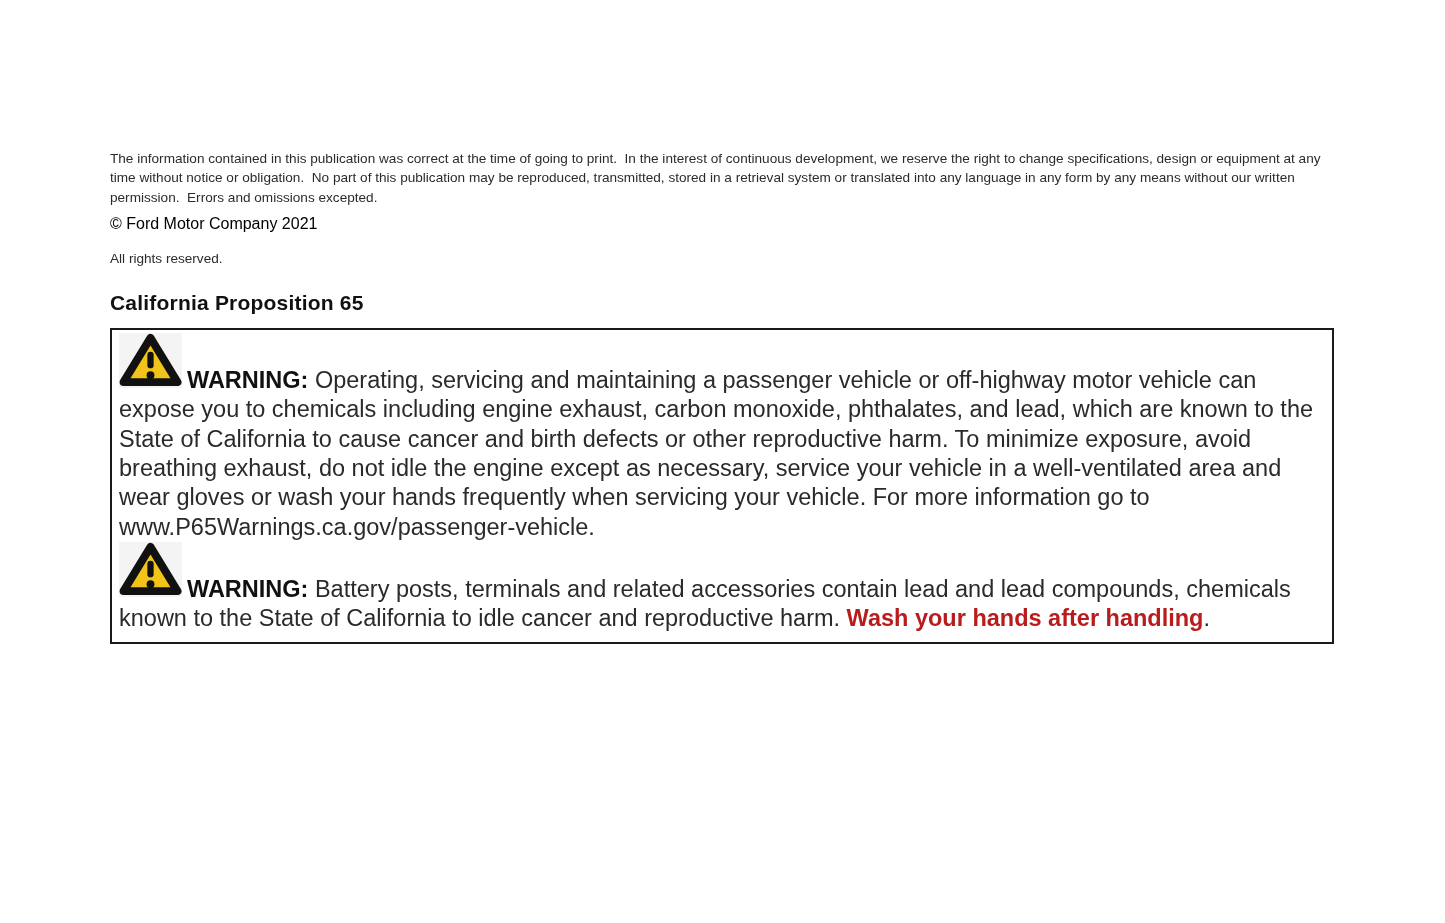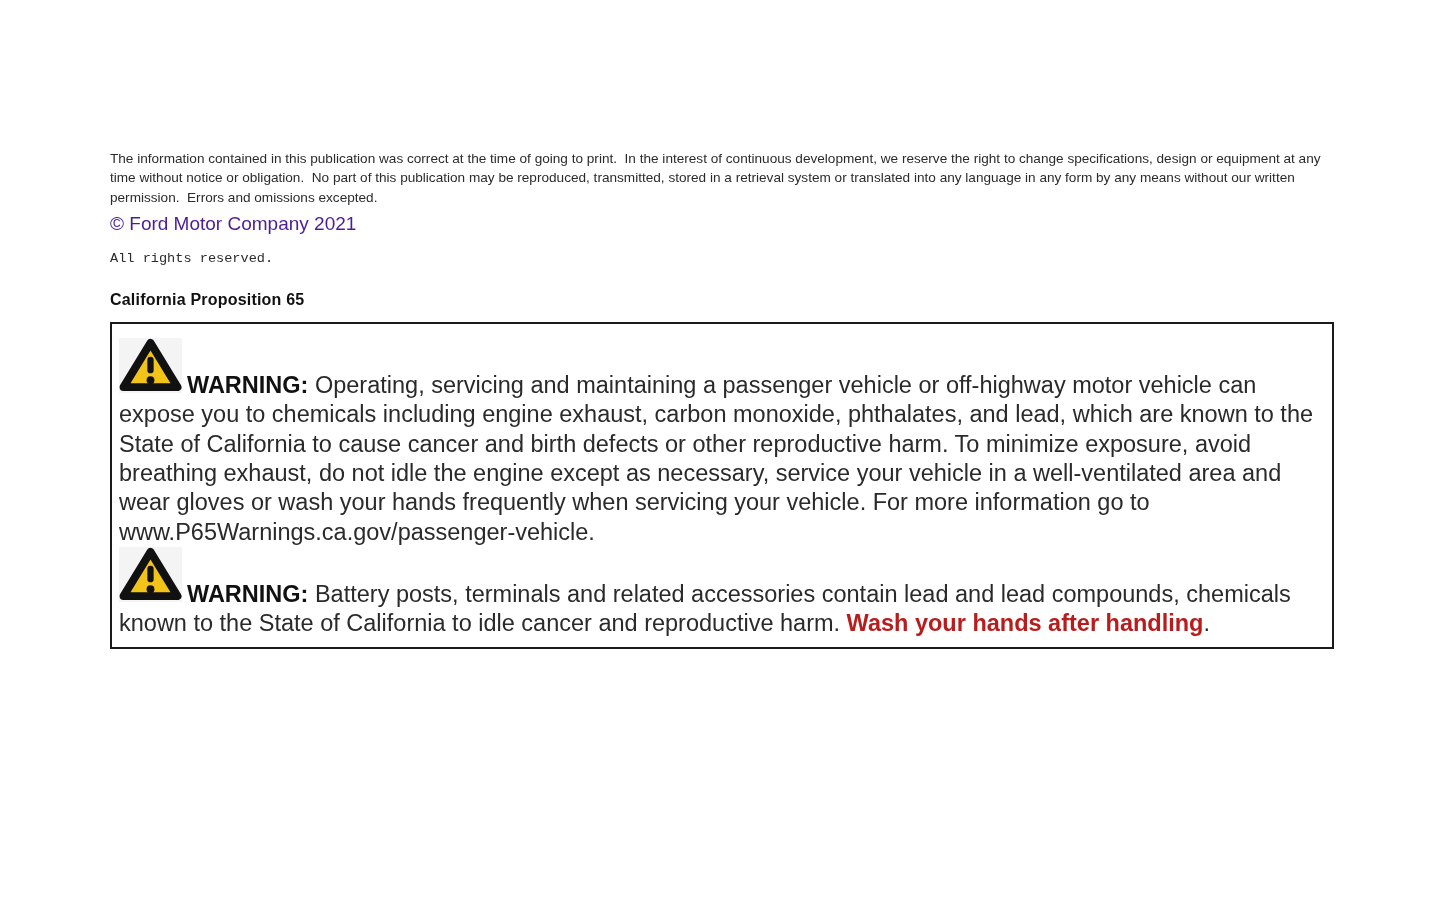--- a/index.html
+++ b/index.html
@@ -16,48 +16,47 @@
     width: 1226px;
   }
   .disclaimer {
     font-size: 13.6px;
     line-height: 19.4px;
     color: #2b2b2b;
     white-space: pre-wrap;
   }
   .copyright {
     margin-top: 7px;
-    font-size: 19px;
+    font-size: 16px;
     line-height: 19.4px;
-    color: #4c1d95;
+    color: #000000;
   }
   .rights {
     margin-top: 15px;
     font-size: 13.6px;
     line-height: 19.4px;
     color: #2b2b2b;
-    font-family: Liberation Mono, monospace;
   }
   .part-number {
     margin-top: 7px;
     font-size: 13.6px;
     line-height: 19.4px;
     color: #2b2b2b;
   }
   .section-heading {
     margin-top: 23px;
-    font-size: 16px;
+    font-size: 21px;
     font-weight: bold;
     letter-spacing: 0.2px;
     color: #111111;
   }
   .warning-box {
     margin-top: 13px;
     border: 2px solid #1a1a1a;
-    padding: 14px 8px 9px 7px;
+    padding: 3px 8px 9px 7px;
     width: 1224px;
   }
   .warning-para {
     font-size: 23.5px;
     line-height: 29.3px;
     color: #2a2a2a;
   }
   .warning-para .warn-icon {
     display: inline-block;
     width: 63px;

